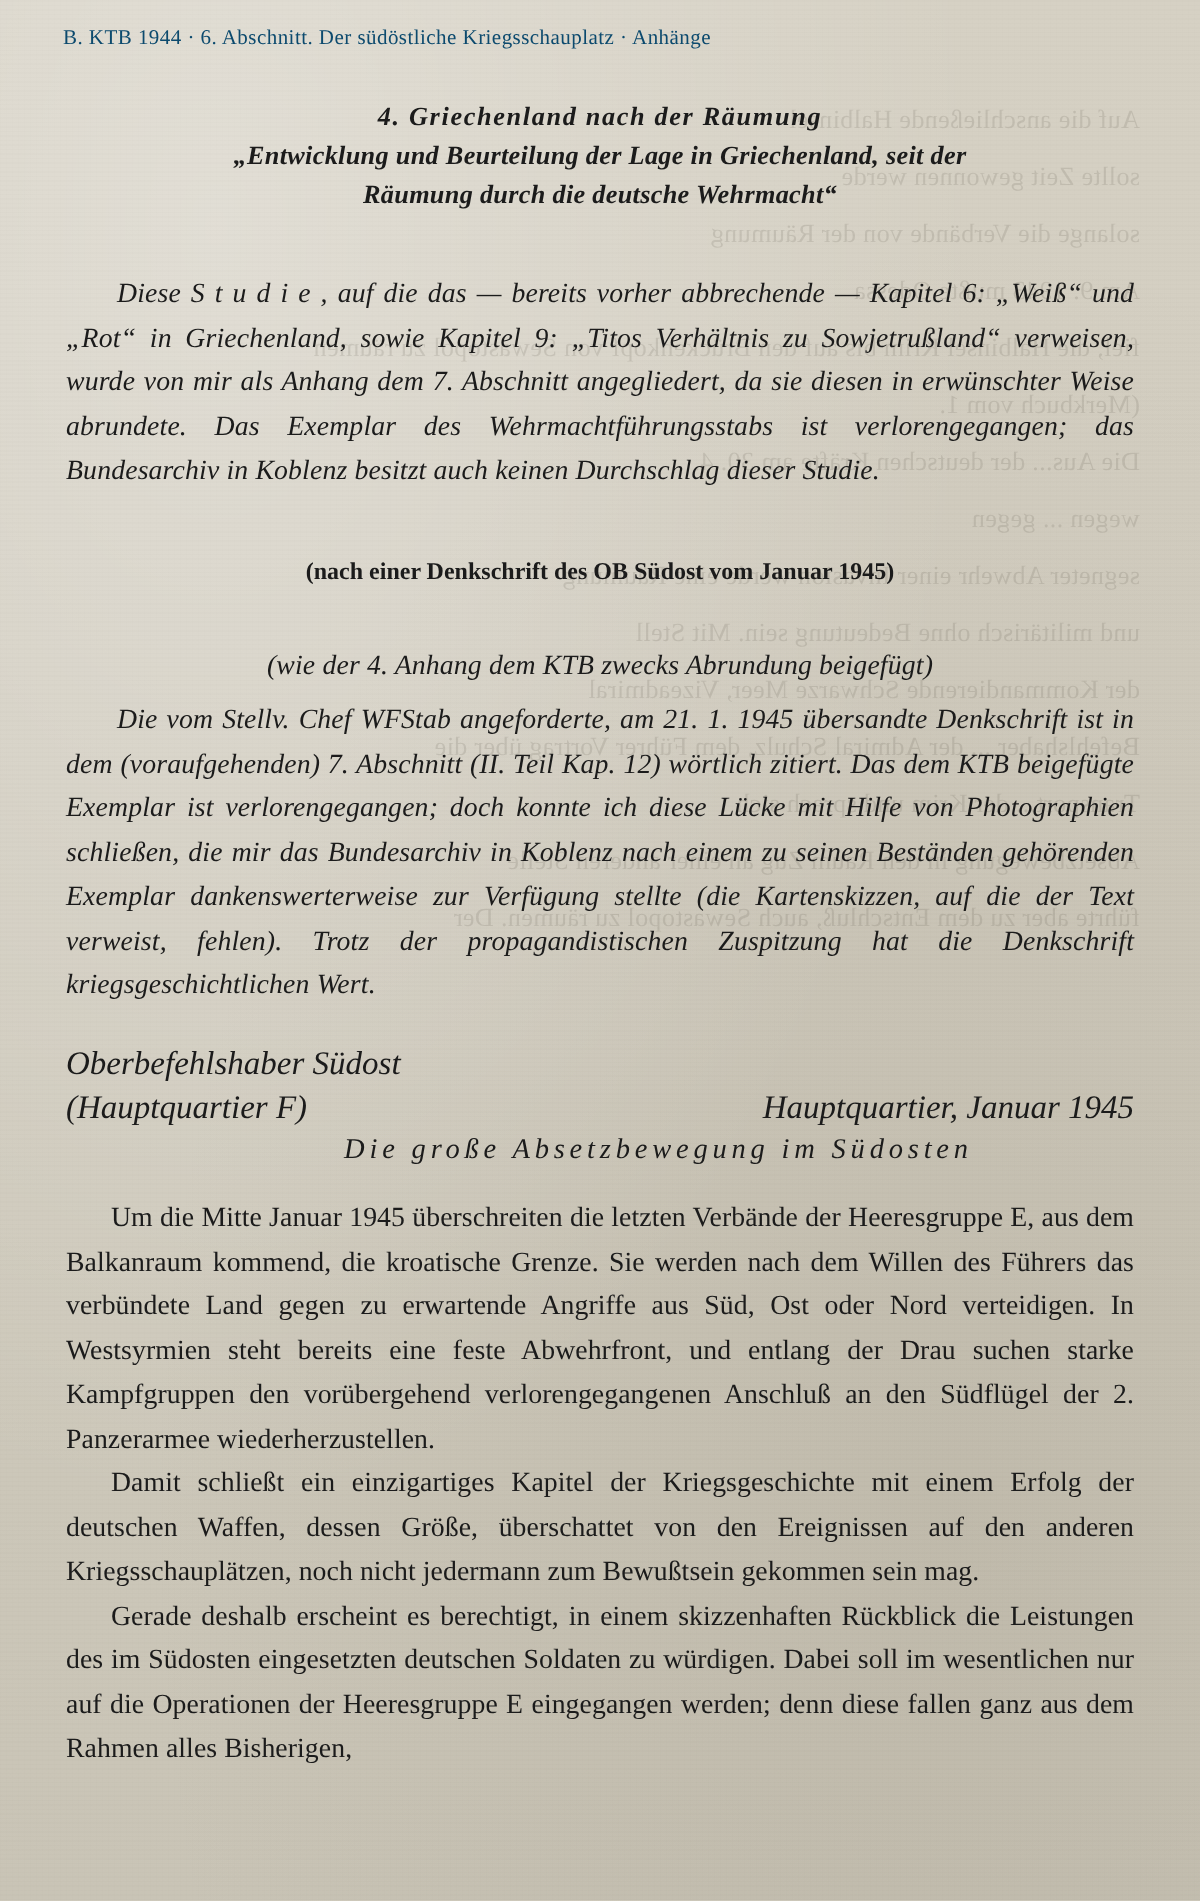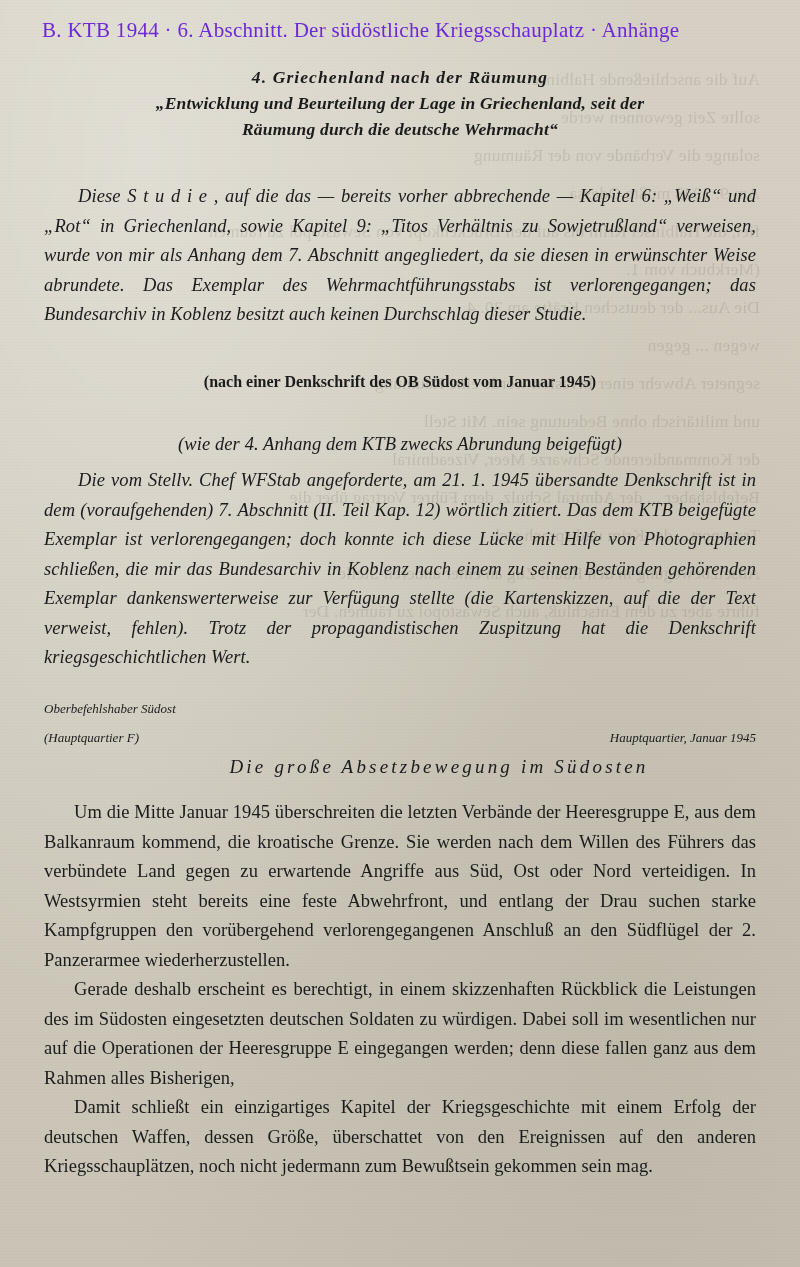--- a/index.html
+++ b/index.html
@@ -53,23 +53,23 @@
   .content {
     position: absolute;
     left: 0; top: 0;
     width: 800px;
   }
 
   .running-head {
     position: absolute;
     left: 42px;
     top: 18px;
-    font-size: 21px;
+    font-size: 14px;
     letter-spacing: 0.3px;
-    color: #6d28d9;
+    color: #0c4a6e;
     white-space: nowrap;
     text-align: center;
   }
 
   .block {
     position: absolute;
     left: 44px;
     width: 712px;
   }
 
@@ -99,21 +99,21 @@
   }
 
   .small-bold {
     font-weight: bold;
     font-size: 16px;
     line-height: 24px;
   }
 
   .sig-line {
     font-style: italic;
-    font-size: 13px;
+    font-size: 22px;
     line-height: 29px;
     position: relative;
   }
   .sig-right {
     position: absolute;
     right: 0;
     top: 0;
   }
 
   .doc-title {
@@ -195,17 +195,17 @@
       <span class="sig-right">Hauptquartier, Januar 1945</span>
     </div>
   </div>
 
   <div class="block" style="top:756px;text-align:center;">
     <div class="doc-title">Die große Absetzbewegung im Südosten</div>
   </div>
 
   <div class="block" style="top:798px;">
     <div class="par indent">Um die Mitte Januar 1945 überschreiten die letzten Verbände der Heeresgruppe E, aus dem Balkanraum kommend, die kroatische Grenze. Sie werden nach dem Willen des Führers das verbündete Land gegen zu erwartende Angriffe aus Süd, Ost oder Nord verteidigen. In Westsyrmien steht bereits eine feste Abwehrfront, und entlang der Drau suchen starke Kampfgruppen den vorübergehend verlorengegangenen Anschluß an den Südflügel der 2. Panzerarmee wiederherzustellen.</div>
+    <div class="par indent">Damit schließt ein einzigartiges Kapitel der Kriegsgeschichte mit einem Erfolg der deutschen Waffen, dessen Größe, überschattet von den Ereignissen auf den anderen Kriegsschauplätzen, noch nicht jedermann zum Bewußtsein gekommen sein mag.</div>
     <div class="par indent">Gerade deshalb erscheint es berechtigt, in einem skizzenhaften Rückblick die Leistungen des im Südosten eingesetzten deutschen Soldaten zu würdigen. Dabei soll im wesentlichen nur auf die Operationen der Heeresgruppe E eingegangen werden; denn diese fallen ganz aus dem Rahmen alles Bisherigen,</div>
-    <div class="par indent">Damit schließt ein einzigartiges Kapitel der Kriegsgeschichte mit einem Erfolg der deutschen Waffen, dessen Größe, überschattet von den Ereignissen auf den anderen Kriegsschauplätzen, noch nicht jedermann zum Bewußtsein gekommen sein mag.</div>
   </div>
 
 </div>
 
 </body></html>

